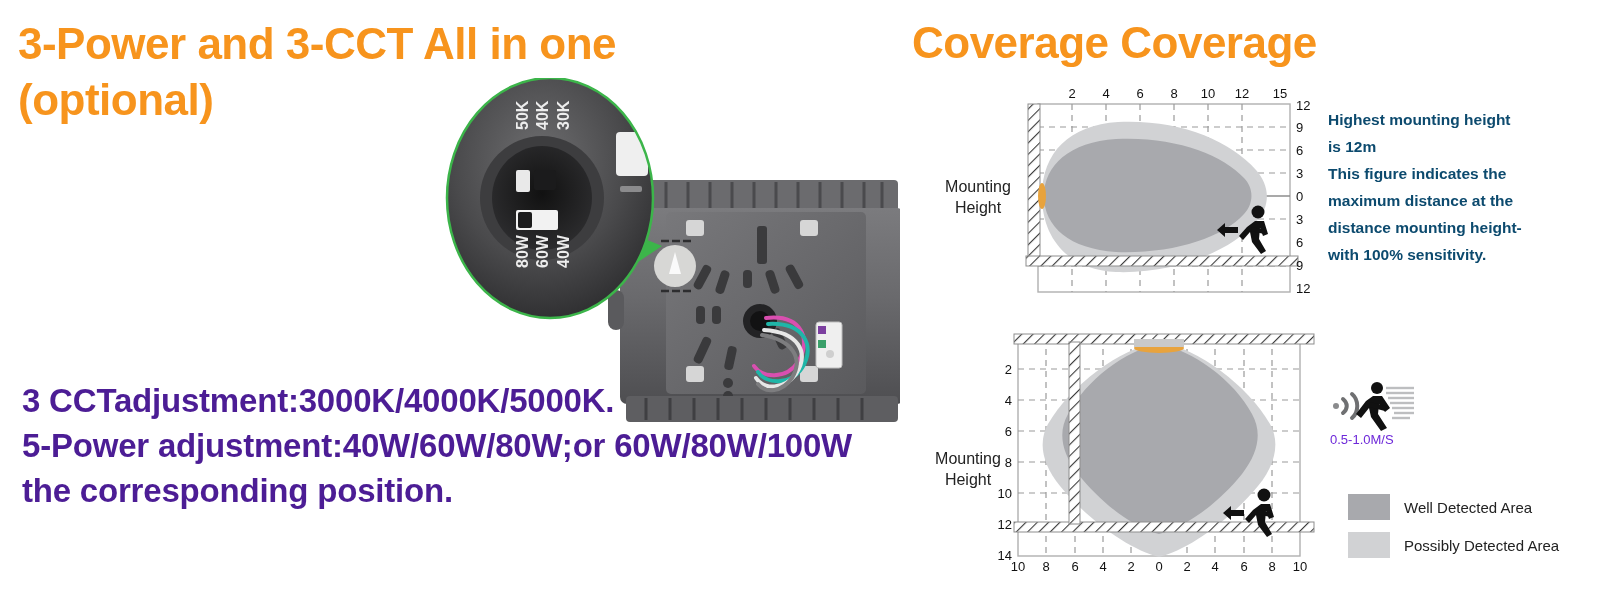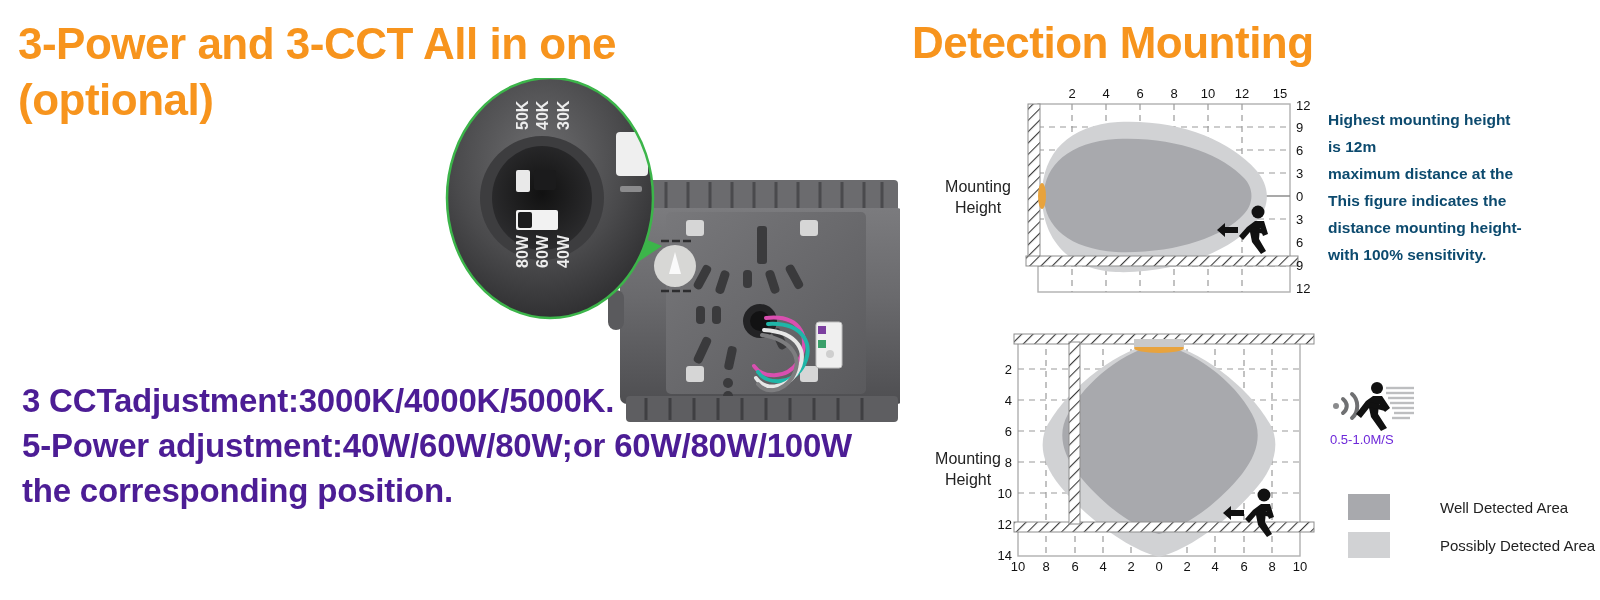--- a/index.html
+++ b/index.html
@@ -40,21 +40,21 @@
     position:absolute;left:1328px;top:106px;width:268px;
     color:#0c4a6e;font-size:15.5px;font-weight:bold;line-height:27px;
   }
   .right-note div{white-space:nowrap;}
 
   .speed-label{
     position:absolute;left:1330px;top:432px;
     color:#6d28d9;font-size:13px;
   }
   .legend{position:absolute;left:1348px;top:492px;}
-  .legend-row{display:flex;align-items:center;height:30px;margin-bottom:8px;gap:36px;}
+  .legend-row{display:flex;align-items:center;height:30px;margin-bottom:8px;}
   .legend-sw{width:42px;height:26px;margin-right:14px;}
   .legend-tx{font-size:15px;color:#222;}
 
   .chart-top{position:absolute;left:930px;top:82px;width:400px;height:230px;}
   .chart-bot{position:absolute;left:930px;top:312px;width:400px;height:288px;}
   .speed-icon{position:absolute;left:1330px;top:378px;width:90px;height:56px;}
 </style>
 </head>
 <body>
 
@@ -208,21 +208,21 @@
       </g>
     </svg>
   </div>
 
   <div class="left-body">
     <div>3 CCTadjustment:3000K/4000K/5000K.</div>
     <div>5-Power adjustment:40W/60W/80W;or 60W/80W/100W</div>
     <div>the corresponding position.</div>
   </div>
 
-  <div class="right-title">Detection Mounting</div>
+  <div class="right-title">Coverage Coverage</div>
 
   <div class="chart-top">
     <svg width="400" height="232" viewBox="0 0 400 232" xmlns="http://www.w3.org/2000/svg">
       <defs>
         <pattern id="hatchV" width="8" height="8" patternUnits="userSpaceOnUse" patternTransform="rotate(45)">
           <rect width="8" height="8" fill="#ffffff"></rect>
           <line x1="0" y1="0" x2="0" y2="8" stroke="#3a3a3a" stroke-width="2.2"></line>
         </pattern>
         <pattern id="hatchH" width="8" height="8" patternUnits="userSpaceOnUse" patternTransform="rotate(45)">
           <rect width="8" height="8" fill="#ffffff"></rect>
@@ -388,22 +388,22 @@
       <g font-family="Liberation Sans, sans-serif" font-size="16" fill="#222" text-anchor="middle">
         <text x="38" y="152">Mounting</text>
         <text x="38" y="173">Height</text>
       </g>
     </svg>
   </div>
 
   <div class="right-note">
     <div>Highest mounting height</div>
     <div>is 12m</div>
+    <div>This figure indicates the</div>
     <div>maximum distance at the</div>
-    <div>This figure indicates the</div>
     <div>distance mounting height-</div>
     <div>with 100% sensitivity.</div>
   </div>
 
   <div class="speed-icon">
     <svg width="90" height="56" viewBox="0 0 90 56" xmlns="http://www.w3.org/2000/svg">
 
       <g fill="none" stroke="#6f7072" stroke-width="4" stroke-linecap="round">
         <path d="M22 16 C 29 22, 29 34, 22 40"></path>
         <path d="M13 21 C 18 25, 18 31, 13 35"></path>

